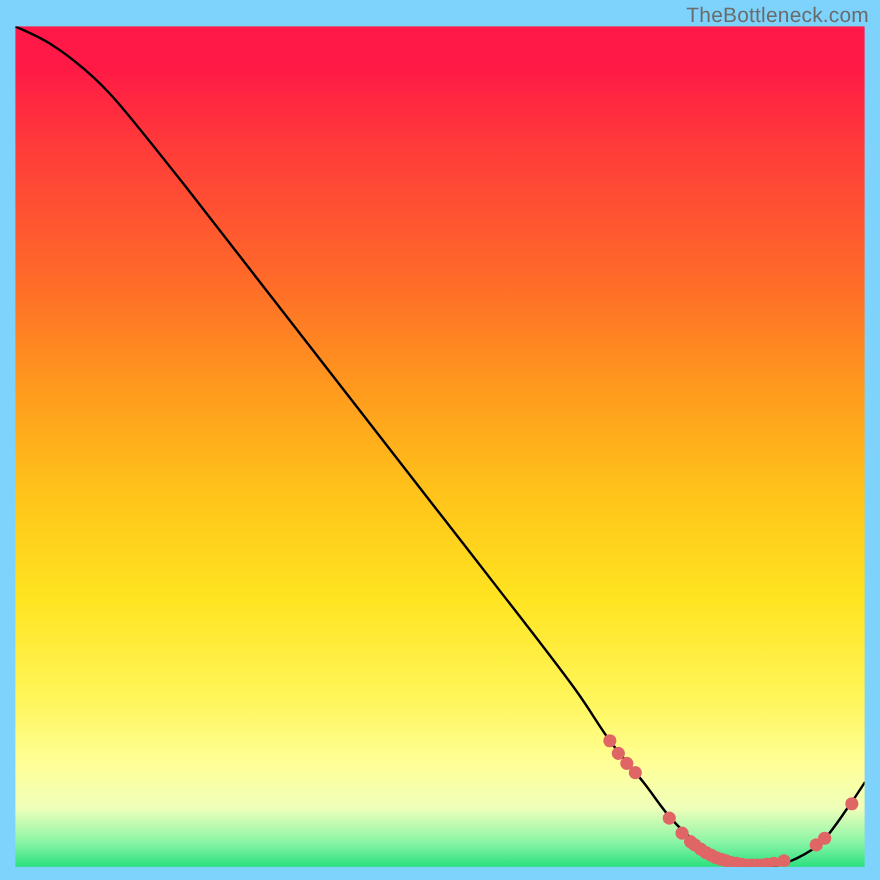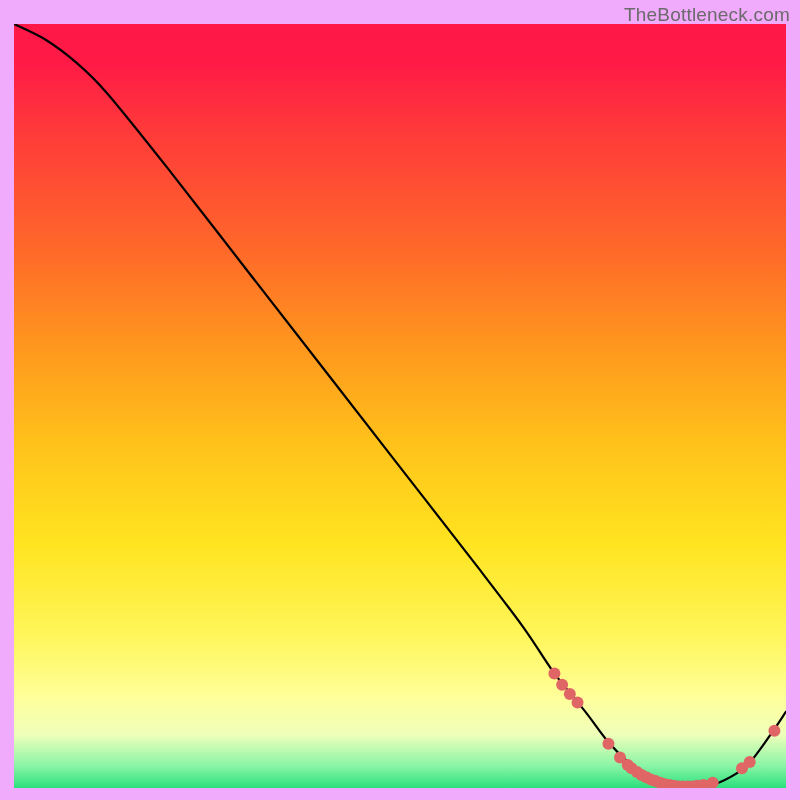--- a/index.html
+++ b/index.html
@@ -8,21 +8,21 @@
     width: 800px;
     height: 800px;
     background: #000;
     overflow: hidden;
     font-family: Arial, Helvetica, sans-serif;
   }
   .frame {
     position: relative;
     width: 800px;
     height: 800px;
-    background: #f0abfc;
+    background: #7dd3fc;
   }
   .plot {
     position: absolute;
     left: 14px;
     top: 24px;
     width: 772px;
     height: 764px;
     background: linear-gradient(
       to bottom,
       #ff1848 0%,

